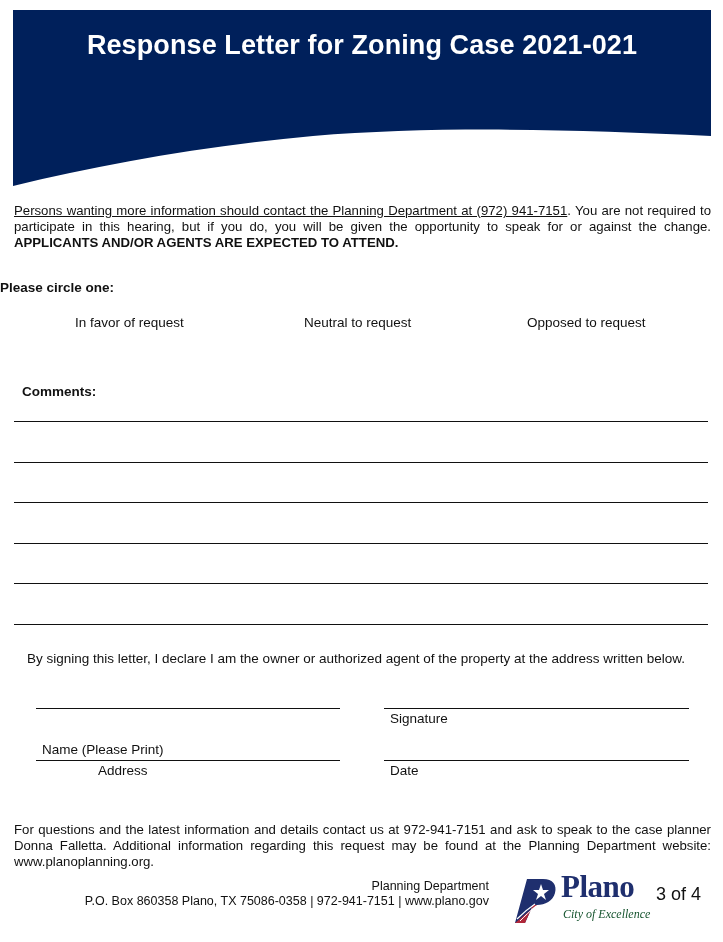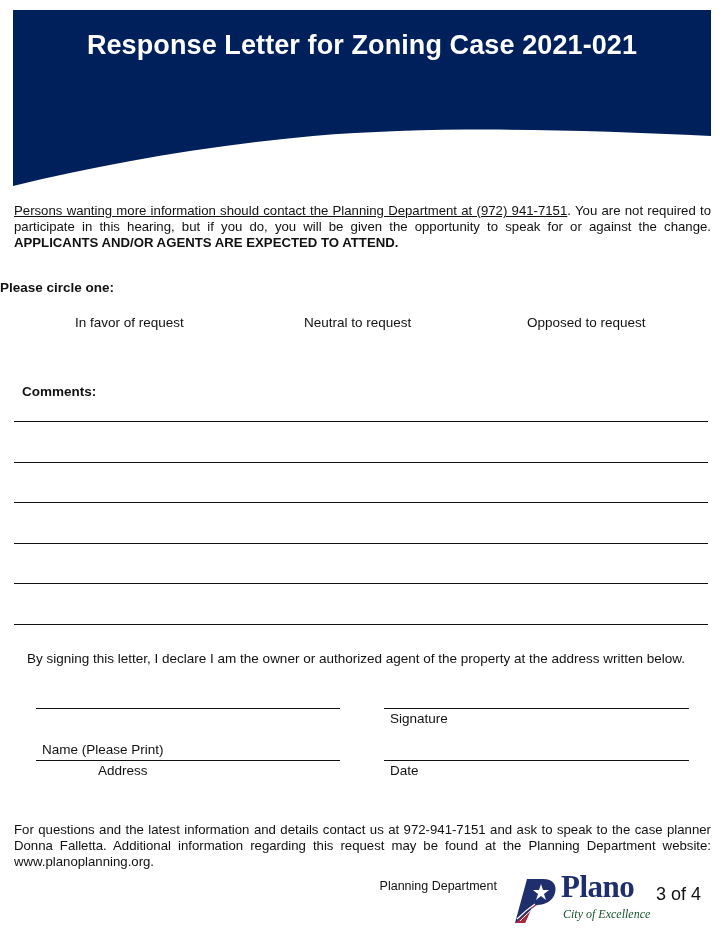--- a/index.html
+++ b/index.html
@@ -15,21 +15,21 @@
     .circle-title { position: absolute; left: 0; top: 280px; width: 723px; text-align: left;
                     font-weight: bold; font-size: 13.5px; }
     .option { position: absolute; top: 315px; font-size: 13.5px; }
     .comments-label { position: absolute; left: 22px; top: 374px; font-weight: bold; font-size: 13.5px; margin-top: 10px; }
     .cline { position: absolute; left: 14px; width: 694px; height: 0; border-top: 1.3px solid #111; }
     .declare { position: absolute; left: 14px; top: 651px; font-size: 13.5px; white-space: nowrap; margin-left: 13px; }
     .sigline { position: absolute; height: 0; border-top: 1.3px solid #111; }
     .siglabel { position: absolute; font-size: 13.5px; }
     .footer-text { position: absolute; left: 14px; top: 822px; width: 697px; font-size: 13.2px;
                    line-height: 16.2px; text-align: justify; }
-    .dept { position: absolute; right: 226px; top: 879px; font-size: 12.5px; text-align: right;
+    .dept { position: absolute; right: 234px; top: 879px; font-size: 12.5px; text-align: right;
             line-height: 15px; white-space: nowrap; }
     .logo { position: absolute; left: 513px; top: 873px; width: 140px; height: 52px; }
     .logo-word { position: absolute; left: 48px; top: -4px; font-family: "Liberation Serif", serif;
                  font-weight: bold; font-size: 31px; color: #1f2f6e; letter-spacing: -0.5px; }
     .logo-tag { position: absolute; left: 50px; top: 34px; font-family: "Liberation Serif", serif;
                 font-style: italic; font-size: 12px; color: #14532d; white-space: nowrap; }
     .page-num { position: absolute; left: 656px; top: 884px; font-size: 18px; }
   </style>
 </head>
 <body>
@@ -66,20 +66,21 @@
 <div class="siglabel" style="left:390px; top:711px;">Signature</div>
 <div class="sigline" style="left:36px; top:760px; width:304px;"></div>
 <div class="siglabel" style="left:53px; top:763px;margin-left:45px;">Address</div>
 <div class="sigline" style="left:384px; top:760px; width:305px;"></div>
 <div class="siglabel" style="left:390px; top:763px;">Date</div>
 
 <div class="footer-text">For questions and the latest information and details contact us at 972-941-7151 and ask to speak to the case planner Donna Falletta.  Additional information regarding this request may be found at the Planning Department website: www.planoplanning.org.</div>
 
 <div class="dept">
   <div>Planning Department</div>
+  <div>P.O. Box 860358 Plano, TX  75086-0358 | 972-941-7151 | www.plano.gov</div>
 </div>
 
 <div class="logo">
   <svg width="46" height="50" viewBox="0 0 46 50" style="position:absolute;left:0;top:2px;">
     <path d="M14 4 L30 4 C40 4 44 10 42 18 C40 26 32 30 24 30 L20 30 L12 48 L2 48 Z" fill="#1f2f6e"></path>
     <path d="M2 48 L12 48 L20 30 L24 30 C16 36 9 42 2 48 Z" fill="#b0283a"></path>
     <path d="M4 44 C10 38 16 33 22 29" stroke="#ffffff" stroke-width="1.2" fill="none"></path>
     <path d="M7 46 C12 41 17 36 23 31" stroke="#ffffff" stroke-width="1" fill="none"></path>
     <polygon points="28,9 30,15 36,15 31,19 33,25 28,21 23,25 25,19 20,15 26,15" fill="#ffffff"></polygon>
   </svg>

